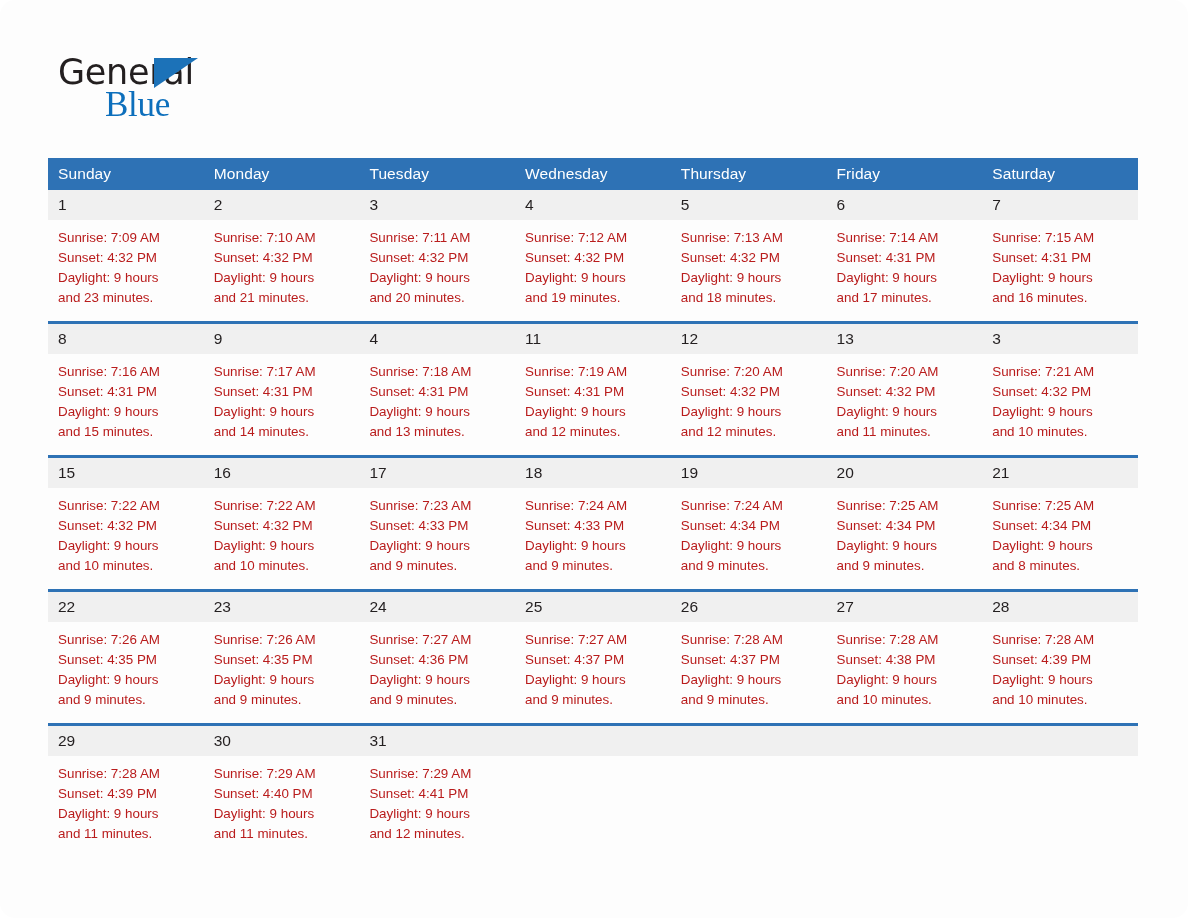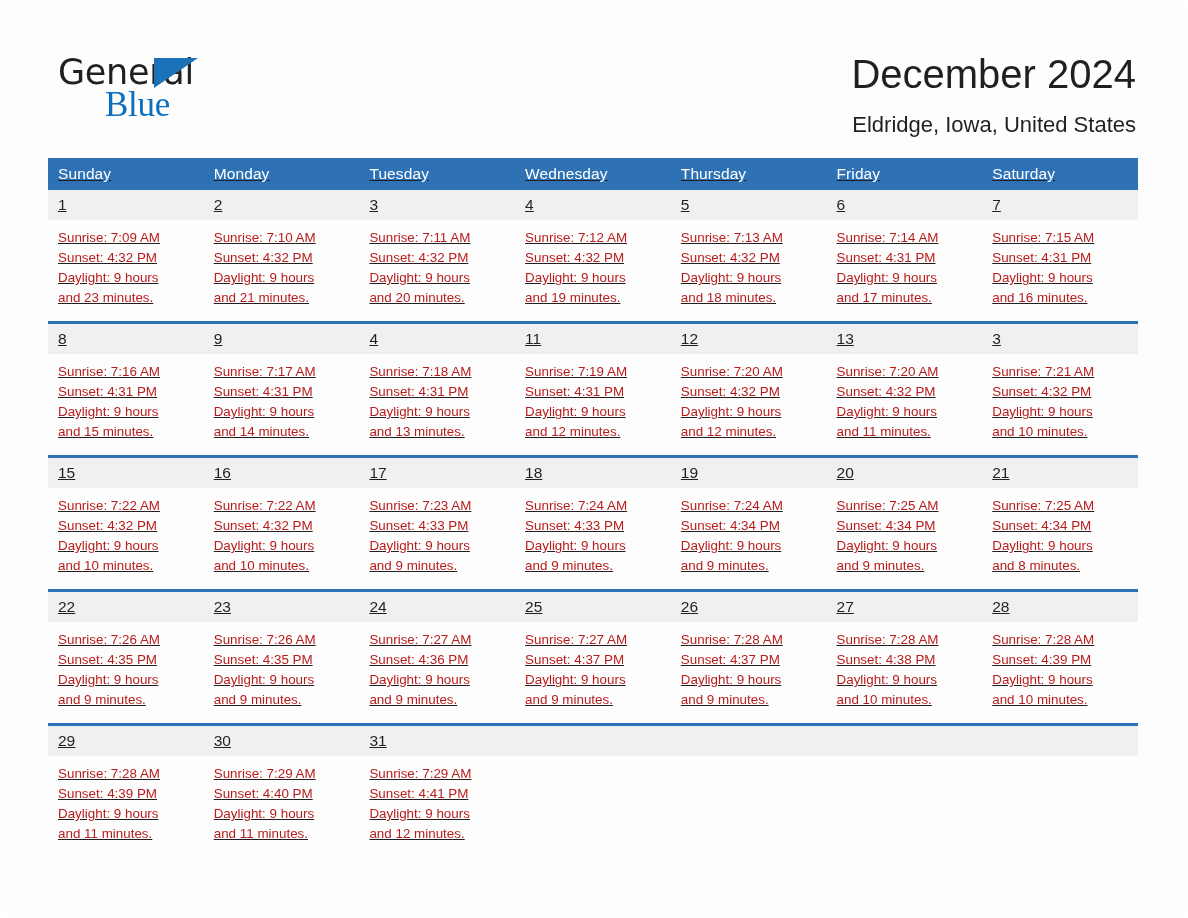--- a/index.html
+++ b/index.html
@@ -93,21 +93,20 @@
   .calendar {
     position: absolute;
     left: 48px;
     top: 158px;
     width: 1090px;
   }
   table.cal {
     border-collapse: collapse;
     table-layout: fixed;
     width: 1090px;
-    text-decoration: underline;
   }
   table.cal col { width: 155.7px; }
 
   thead th.dow {
     background: #2e72b5;
     color: #ffffff;
     font-size: 15.5px;
     font-weight: 400;
     text-align: left;
     padding: 7px 0 8px 10px;
@@ -148,24 +147,20 @@
 <div id="page">
 
   <div class="masthead">
 
     <div class="logo">
       <span class="logo-general">General</span>
       <span class="logo-tri"></span>
       <span class="logo-blue">Blue</span>
     </div>
 
-    <div class="title-block">
-      <div class="cal-title">December 2024</div>
-      <div class="cal-subtitle">Eldridge, Iowa, United States</div>
-    </div>
 
   </div>
 
   <div class="calendar">
     <table class="cal">
       <colgroup>
         <col>
           <col>
           <col>
           <col>

